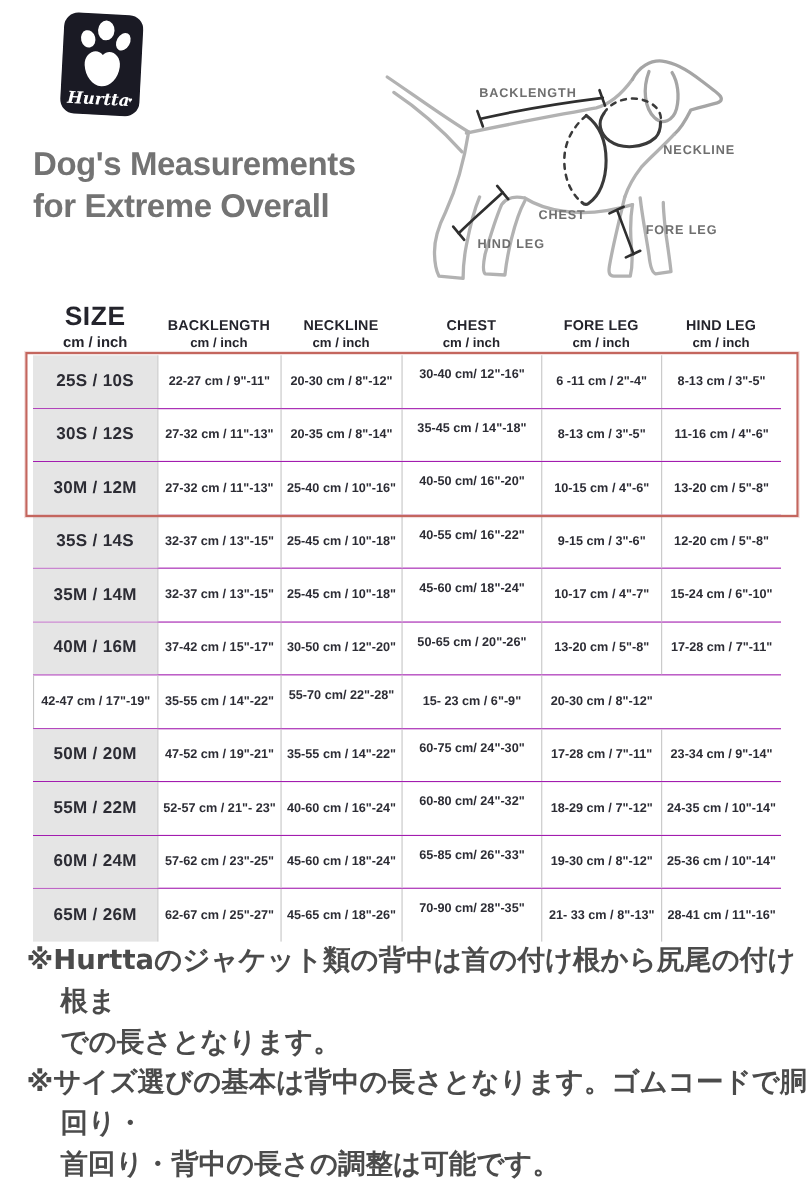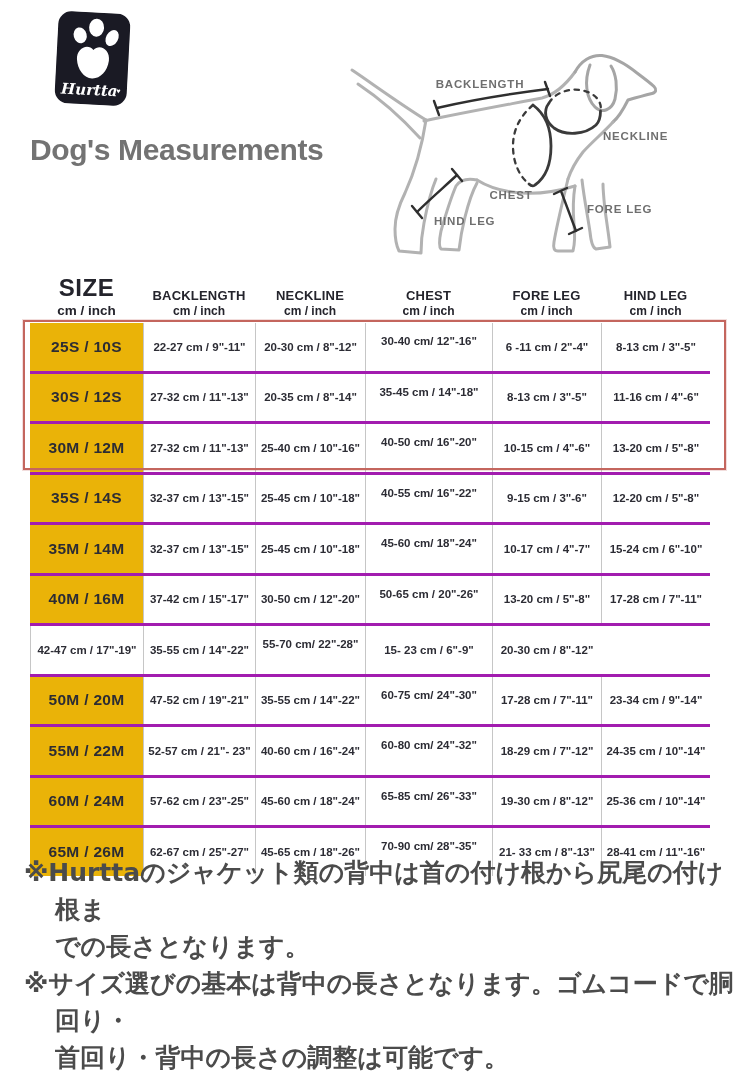--- a/index.html
+++ b/index.html
@@ -18,24 +18,24 @@
   .thead{position:absolute;left:30px;top:276px;width:680px;display:grid;
     grid-template-columns:113px 112px 110px 127px 109px 109px;}
   .hcell{display:flex;flex-direction:column;justify-content:flex-end;align-items:center;
     height:42px;color:#24242c;text-align:center;}
   .hcell .h-label{font-weight:800;font-size:13px;letter-spacing:0.2px;}
   .hcell .h-unit{font-weight:700;font-size:12px;margin-top:1px;text-align:center;}
   .hcell.size .h-label{font-size:24px;letter-spacing:0.5px;}
   .hcell.size .h-unit{font-size:13.5px;}
   .tbody{position:absolute;left:30px;top:323px;width:680px;}
   .trow{display:grid;grid-template-columns:113px 112px 110px 127px 109px 109px;height:47.5px;}
-  .trow + .trow{border-top:3px solid #a21caf;}
+  .trow + .trow{border-top:1px solid #a21caf;}
   .tcell{display:flex;align-items:center;justify-content:center;text-align:center;
     font-size:11.5px;font-weight:700;color:#2c2c34;border-left:1px solid #c6c6c6;padding:0 2px;}
-  .tcell.c-size{border-left:none;background:#eab308;font-size:15.5px;font-weight:800;letter-spacing:0.3px;}
+  .tcell.c-size{border-left:none;background:#e5e5e5;font-size:15.5px;font-weight:800;letter-spacing:0.3px;}
   .tcell.c-chest{padding-bottom:11px;}
   .hl-box{position:absolute;left:23px;top:320px;width:703px;height:150px;
     border:2px solid #c4665e;box-sizing:border-box;box-shadow:0 0 0 1px rgba(196,102,94,0.22);}
   
   .notes{position:absolute;left:24px;top:854px;width:720px;}
   .note{font-size:25px;font-weight:700;color:#4b4b4b;line-height:37px;
     white-space:pre-line;padding-left:31px;text-indent:-31px;
     font-family:"DejaVu Sans",sans-serif;}
 </style>
 </head>
@@ -50,20 +50,21 @@
       <ellipse cx="55" cy="25" rx="6" ry="8.5" transform="rotate(26 55 25)"></ellipse>
       <path d="M21,48 C20,37 31,31 37,38 C43,31 54,37 53,48 C52,59 45,66.5 37,66.5 C29,66.5 22,58 21,48 Z"></path>
     </g>
     <text x="35" y="83" text-anchor="middle" font-size="15" font-style="italic" font-weight="bold" font-family="DejaVu Serif, serif" fill="#ffffff">Hurtta</text>
     <text x="62" y="80" font-size="7" fill="#ffffff">♥</text>
   </svg>
 </div>
 
 <div class="title">
   <div>Dog's Measurements</div>
+  <div>for Extreme Overall</div>
 </div>
 
 <svg class="dog" viewBox="0 0 397 252">
   <g stroke="#b2b2b2" stroke-width="3" fill="none" stroke-linecap="round" stroke-linejoin="round">
     <path d="M 16,42 C 34,54 64,76 90,92"></path>
     <path d="M 22,56 C 40,68 64,88 84,110"></path>
     <path d="M 88,93 C 130,84 175,76 206,70 C 221,66 231,55 239,44"></path>
     <path d="M 239,44 C 245,33 255,26.5 266,27.5 C 279,29 291,37 301,45 C 309,51 315,55.5 318,58.5 C 321,61.5 320,64.5 316,65.5 C 308,67.5 299,70 292,72 C 288,80 283,89 277,94" stroke="#a5a5a5"></path>
     <path d="M 254,37 C 248,53 250,70 259,79 C 266,86 276,82 279,71 C 282,59 280,46 275,38" stroke="#a5a5a5"></path>
     <path d="M 277,94 C 268,104 256,114 247,124 C 240,133 235,142 232,151"></path>

